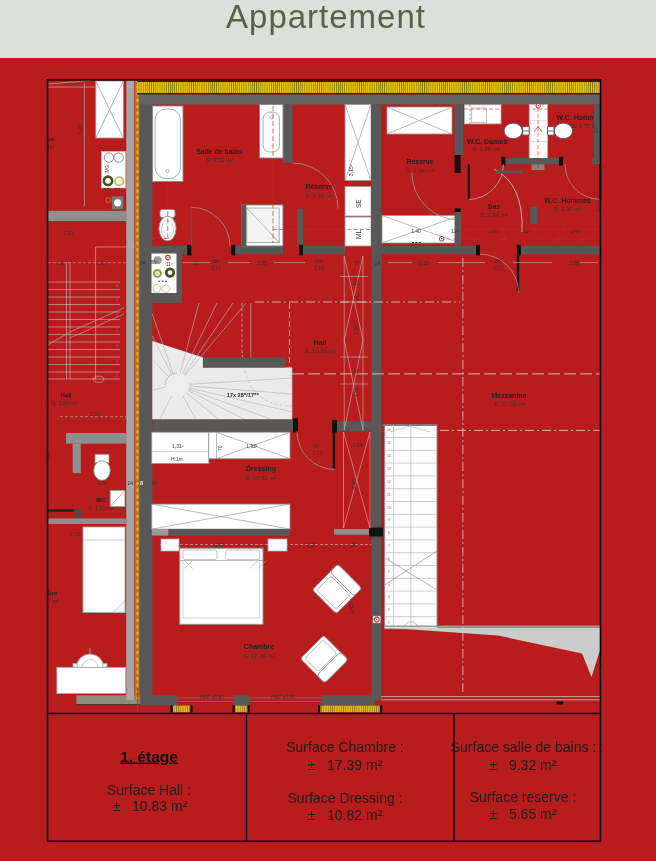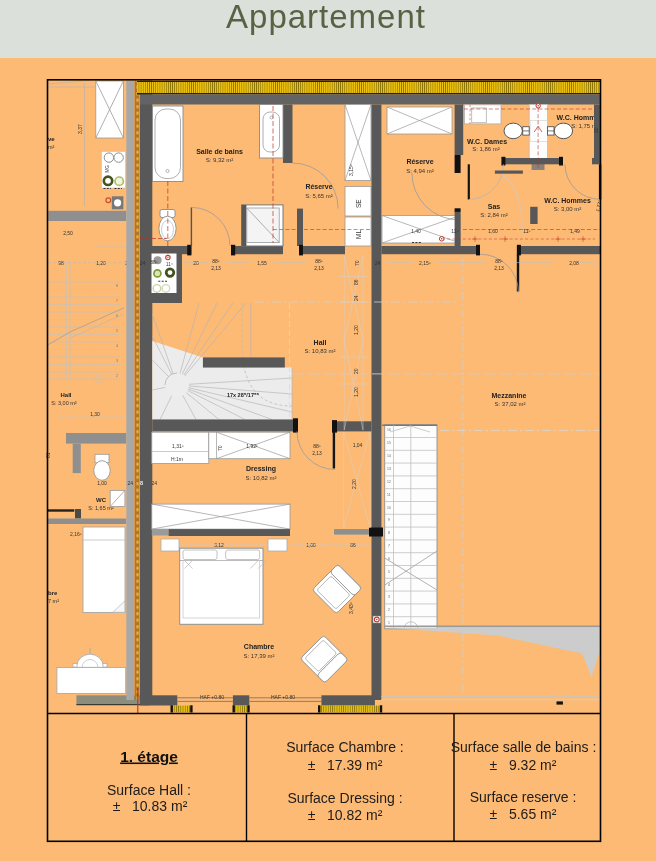--- a/index.html
+++ b/index.html
@@ -1,16 +1,16 @@
 <!DOCTYPE html>
 <html><head>
 <meta charset="utf-8">
 <style>
   html,body{margin:0;padding:0;background:#ffffff;}
-  .page{position:relative;width:656px;height:861px;font-family:"Liberation Sans",sans-serif;overflow:hidden;background:#fdba74;}
+  .page{position:relative;width:656px;height:861px;font-family:"Liberation Sans",sans-serif;overflow:hidden;background:#b91c1c;}
   svg text{font-family:"Liberation Sans",sans-serif;}
 </style>
 </head>
 <body>
 <div class="page">
 <svg width="656" height="861" viewBox="0 0 656 861" xmlns="http://www.w3.org/2000/svg">
 <defs>
   <pattern id="yhatch" width="2.1" height="12" patternUnits="userSpaceOnUse">
     <rect width="2.1" height="12" fill="#edc20e"></rect>
     <rect x="0" width="0.66" height="12" fill="#816b04"></rect>

